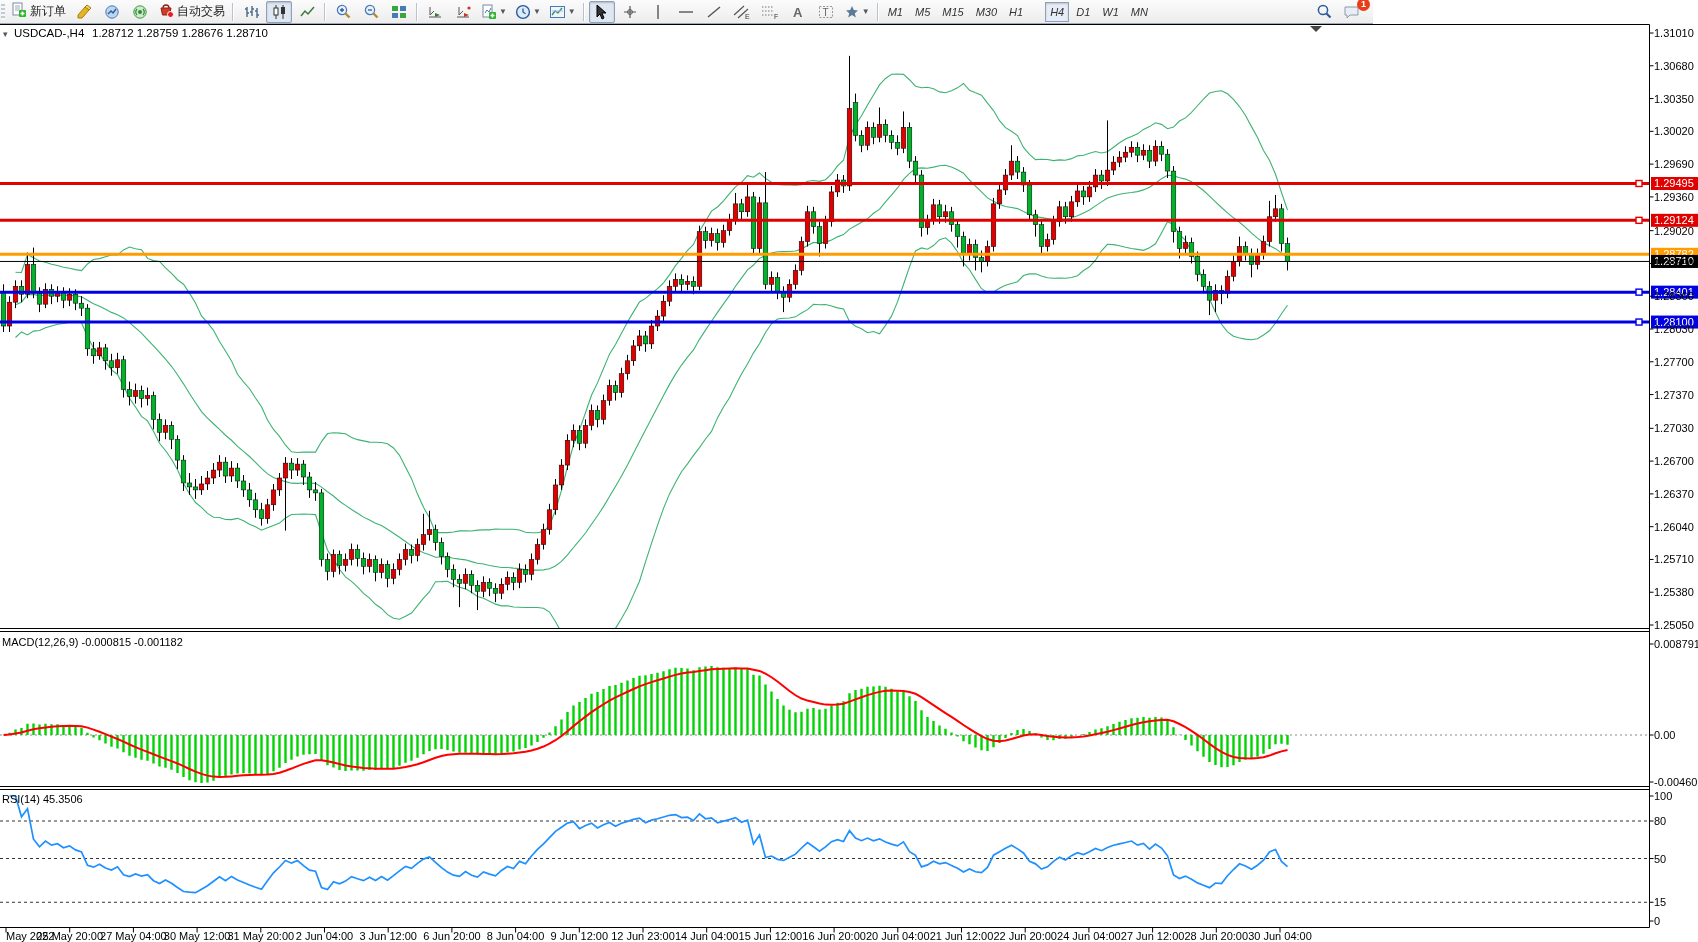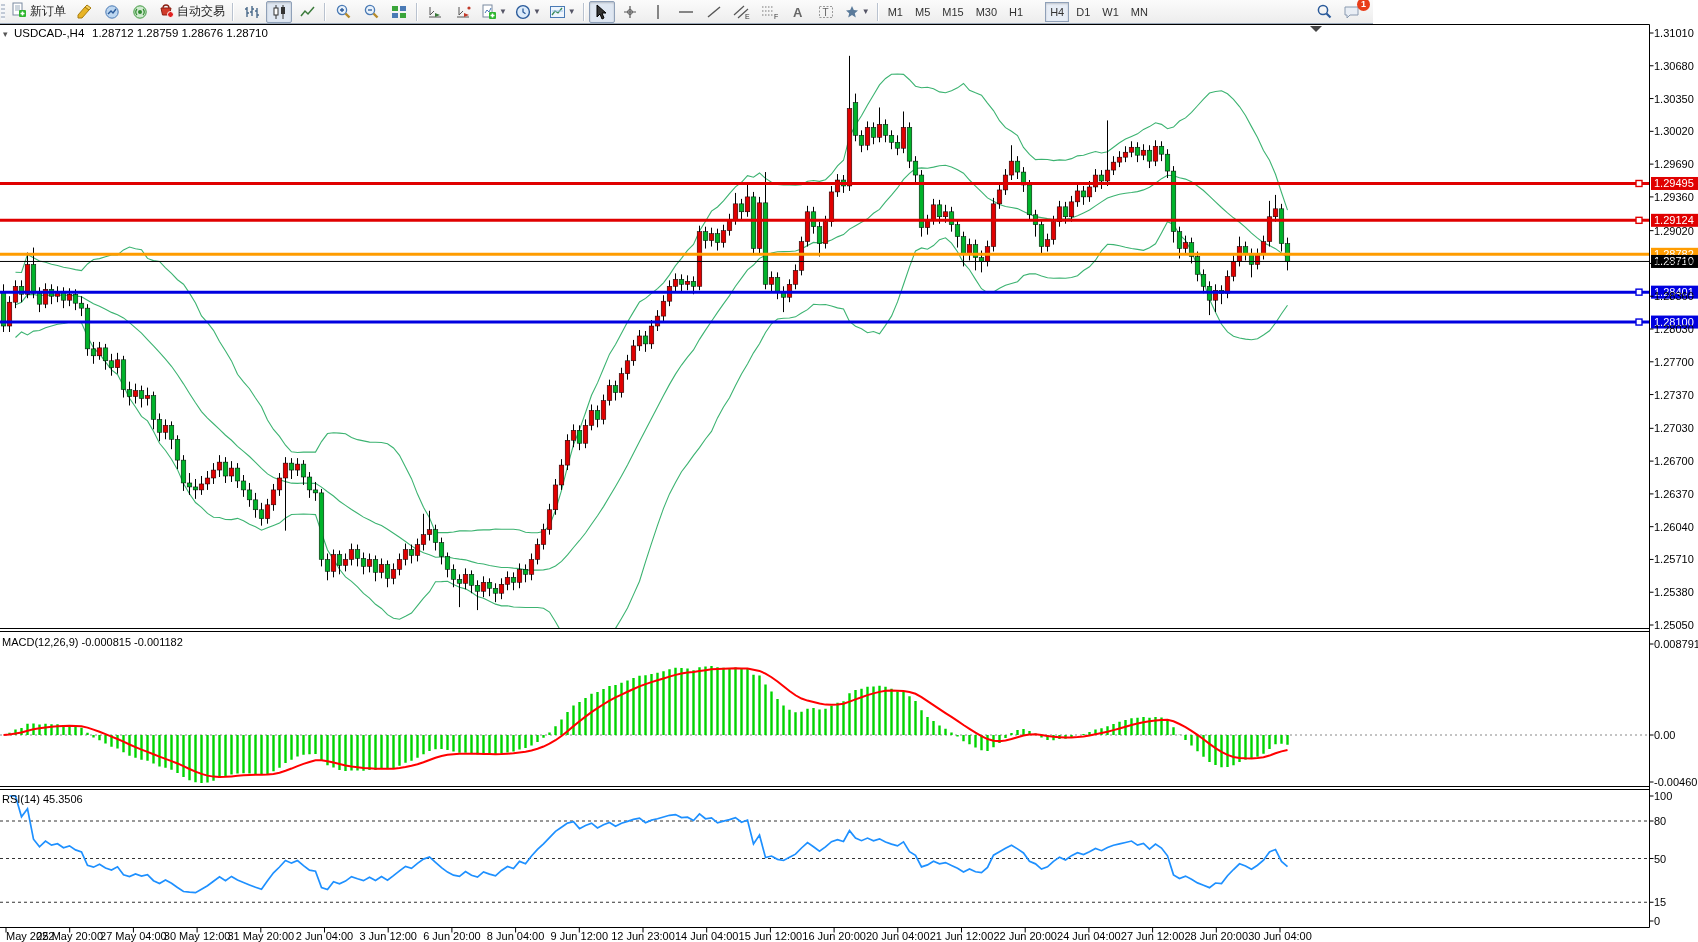--- a/index.html
+++ b/index.html
@@ -206,21 +206,21 @@
           <text x="4.5" y="12" font-size="10" fill="#666">T</text>
         </svg>
     </div>
     <div class="tbtn">
       <svg width="16" height="16">
           <path d="M8 2l1.8 4 4.2.4-3.2 2.8 1 4.3L8 11l-3.8 2.5 1-4.3L2 6.4 6.2 6z" fill="#5a7a9a"></path>
         </svg>
       <span class="chev">▼</span>
     </div>
     <div class="tsep"></div>
-    <div id="tf-group" style="display:flex;align-items:center;">
+    <div id="tf-group" style="display:flex;align-items:center;font-style:italic;">
         <div class="tf">M1</div>
         <div class="tf">M5</div>
         <div class="tf">M15</div>
         <div class="tf">M30</div>
         <div class="tf">H1</div>
         <div class="tf active">H4</div>
         <div class="tf">D1</div>
         <div class="tf">W1</div>
         <div class="tf">MN</div>
       </div>

